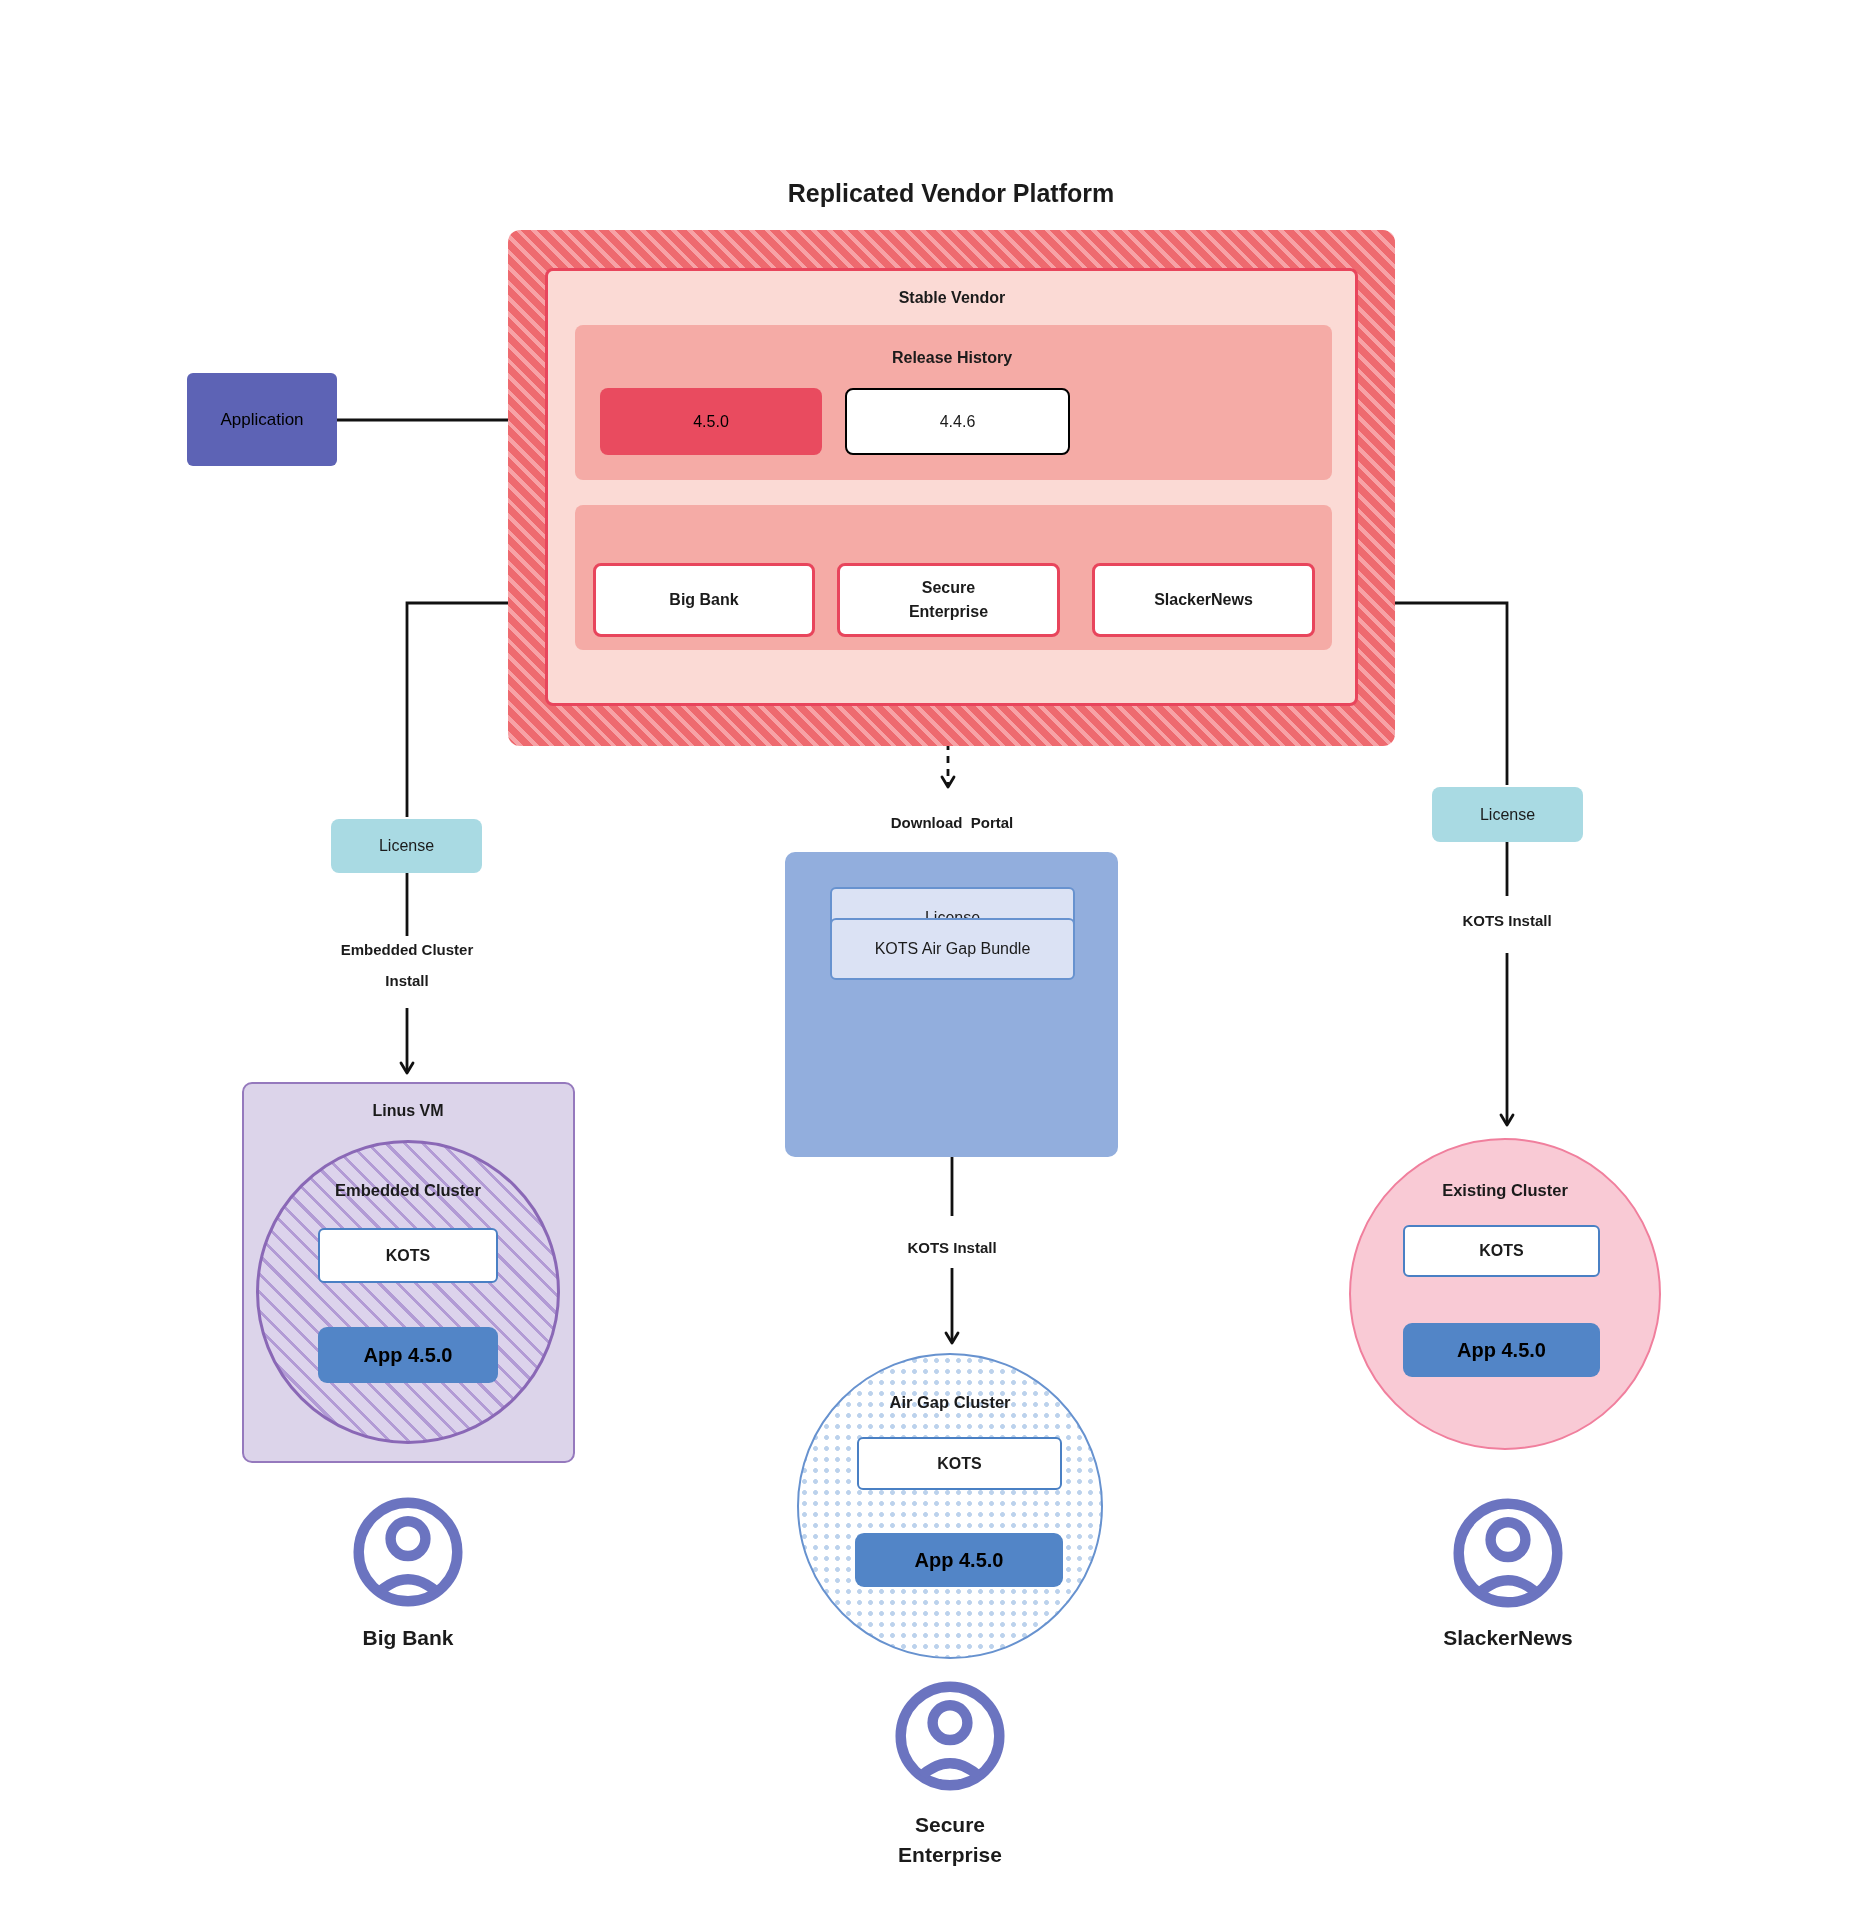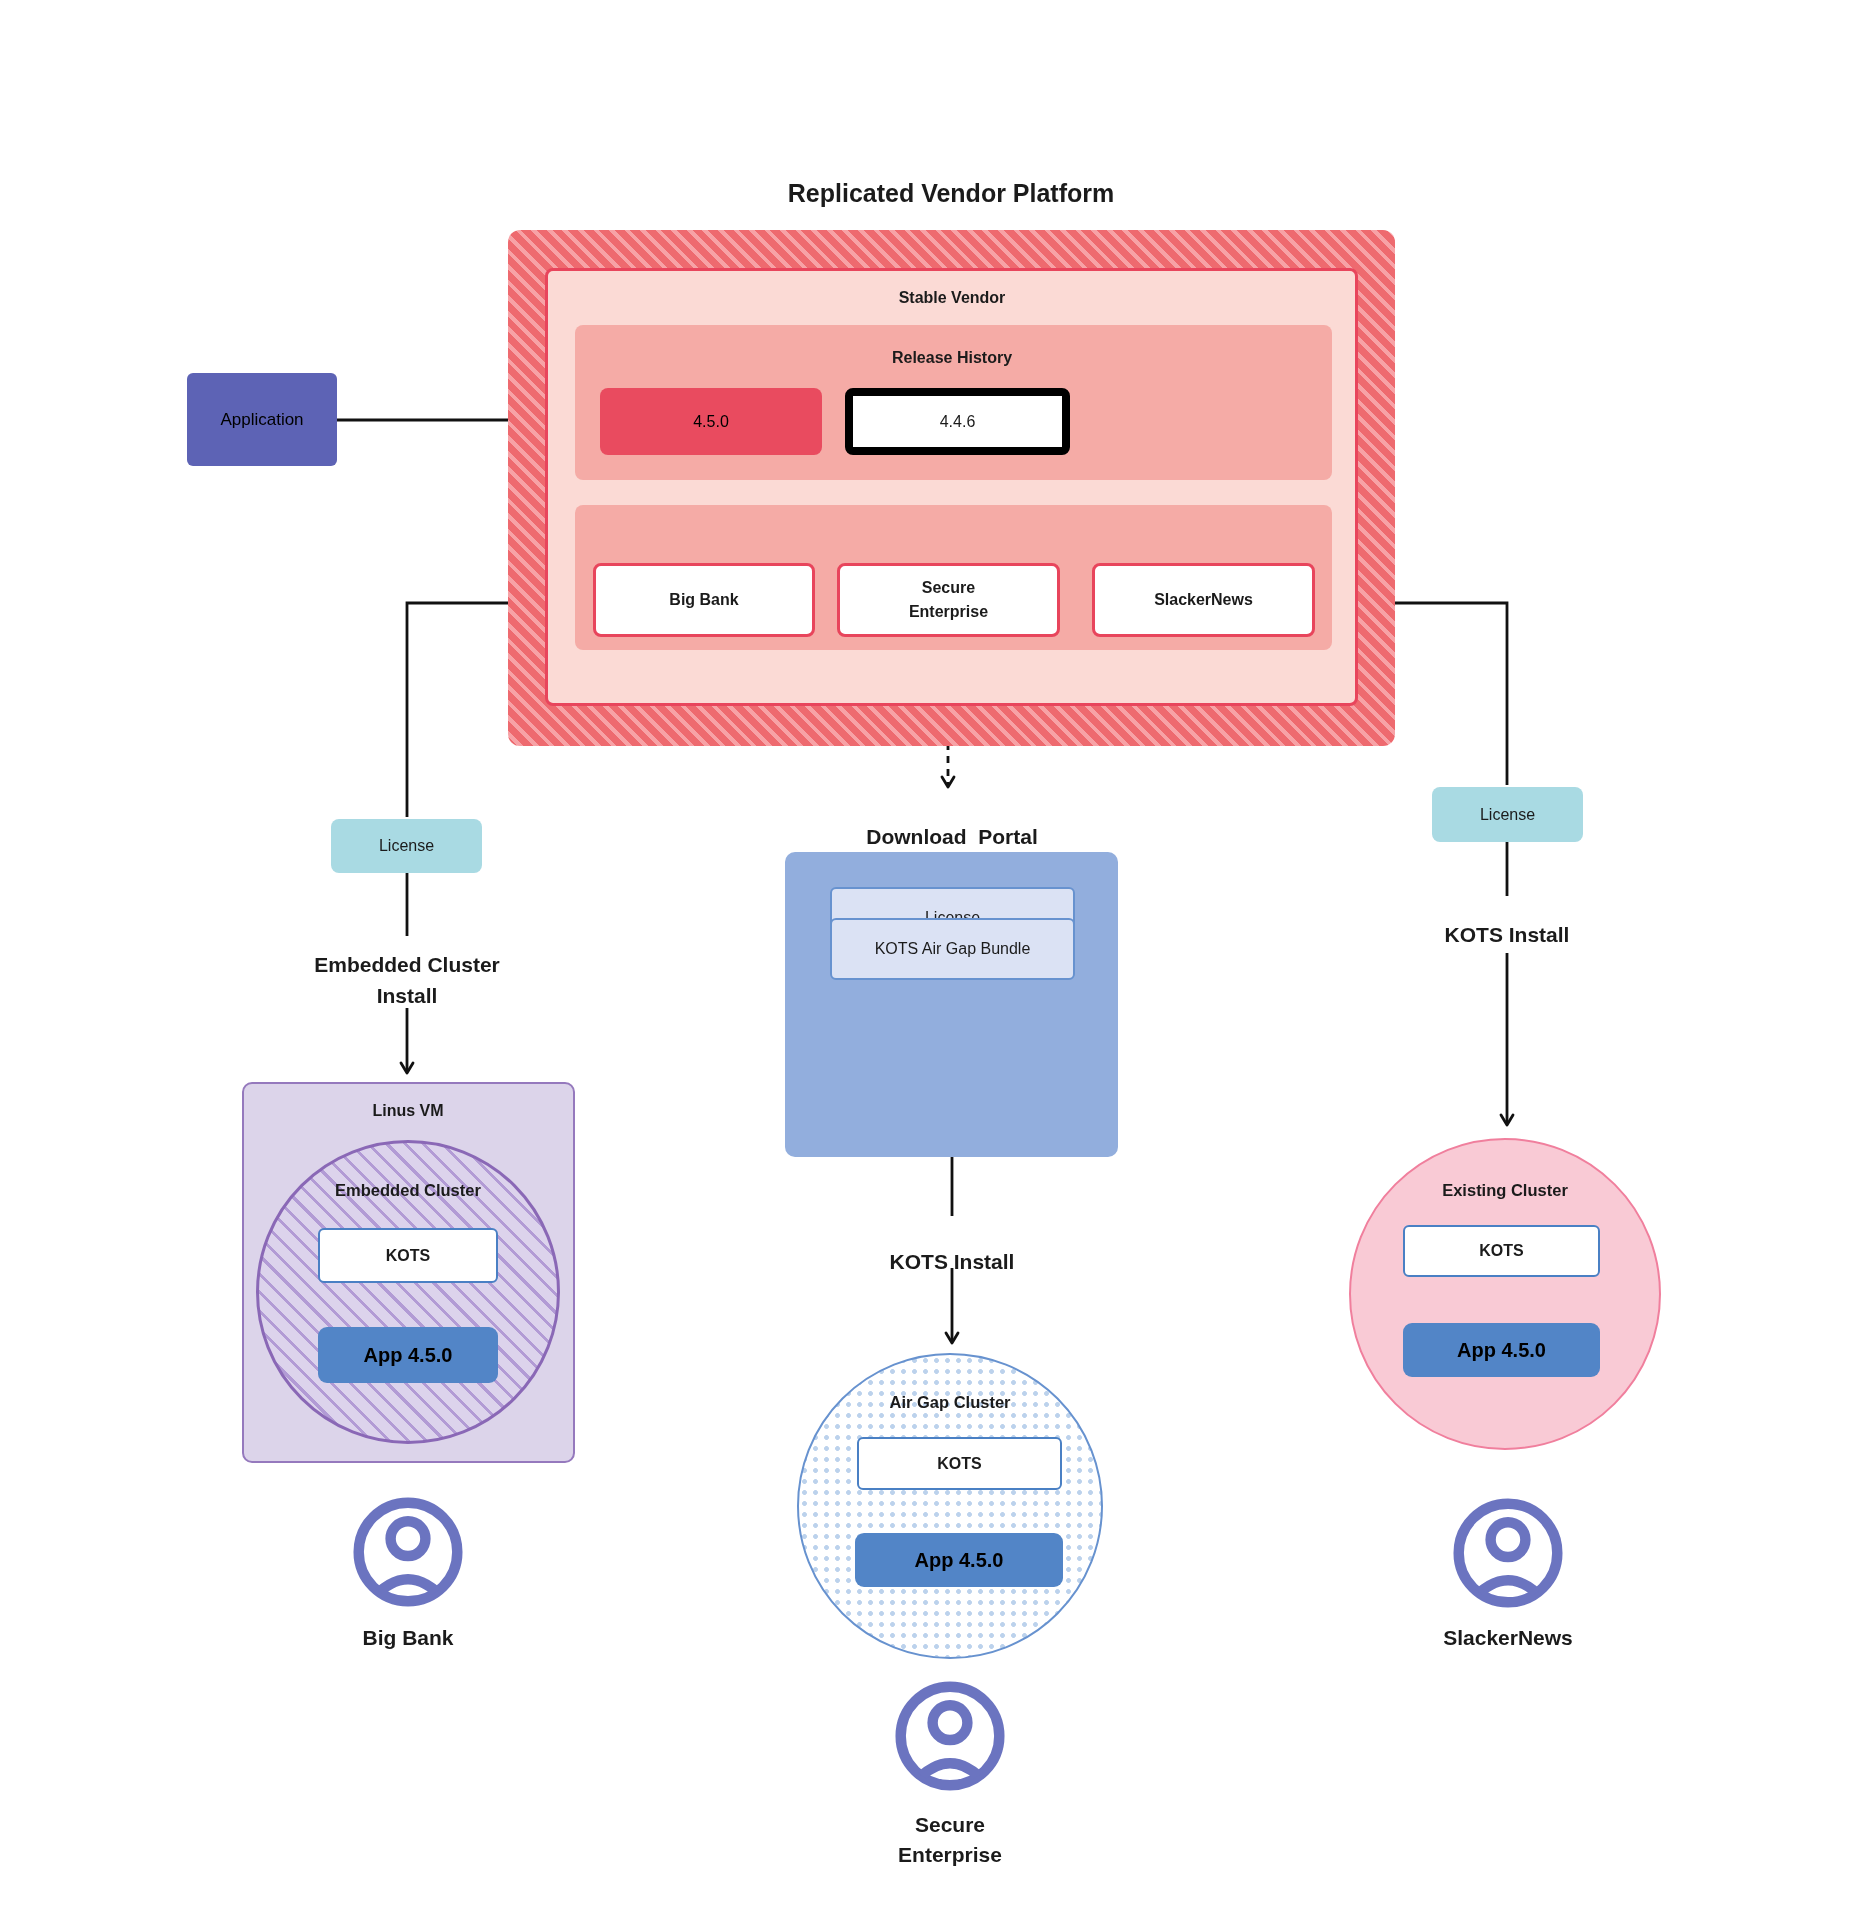--- a/index.html
+++ b/index.html
@@ -7,25 +7,25 @@
   .abs{position:absolute;box-sizing:border-box;}
   .center{display:flex;align-items:center;justify-content:center;text-align:center;}
   .pre{white-space:pre-line;}
   
   .hatch-red{background:repeating-linear-gradient(45deg,#ee6a6f 0 7px,#f7a2a6 7px 11px);border-radius:12px;}
   .stable{background:#fbdad5;border:3px solid #e8455c;border-radius:8px;}
   .section{background:#f5aba6;border-radius:8px;}
   .seclabel{font-size:16px;font-weight:600;}
   .custbox{background:#fff;border:3px solid #e8455c;border-radius:8px;font-size:16px;font-weight:600;}
   .v-cur{background:#e94b5f;color:#000000;border-radius:8px;font-size:16px;}
-  .v-old{background:#fff;border:8px solid #000000;border-radius:8px;font-size:16px;}
+  .v-old{background:#fff;border:2px solid #000000;border-radius:8px;font-size:16px;}
   .appsrc{background:#5d63b5;color:#000000;border-radius:6px;font-size:17px;}
   
   .license{background:#a9dae3;border-radius:8px;font-size:16px;}
-  .flowtext{font-size:21px;font-weight:600;margin-top:15px;}
+  .flowtext{font-size:15px;font-weight:600;}
   .bigname{font-size:21px;font-weight:600;}
   .vmbox{background:#dcd4ea;border:2.5px solid #9579bd;border-radius:10px;}
   .hatch-purple{background:repeating-linear-gradient(45deg,#b29bd5 0 3px,#dcd3ec 3px 13px);border:3px solid #8a68b6;border-radius:50%;}
   .kots{background:#fff;border:2px solid #4a80c4;border-radius:6px;font-size:16px;font-weight:600;}
   .appver{background:#5285c7;color:#000000;border-radius:9px;font-size:20px;font-weight:600;}
   .portal{background:#92aedd;border-radius:10px;}
   .portal-item{background:#dbe2f4;border:2px solid #6792cf;border-radius:6px;font-size:16px;}
   .dots{background-color:#fff;background-image:radial-gradient(#bcd2ec 2.1px,transparent 2.7px);background-size:11px 11px;border:2.5px solid #6792cf;border-radius:50%;}
   .pinkcircle{background:#f9cad5;border:2.5px solid #f07f9d;border-radius:50%;}
   .title{font-size:25px;font-weight:600;}

